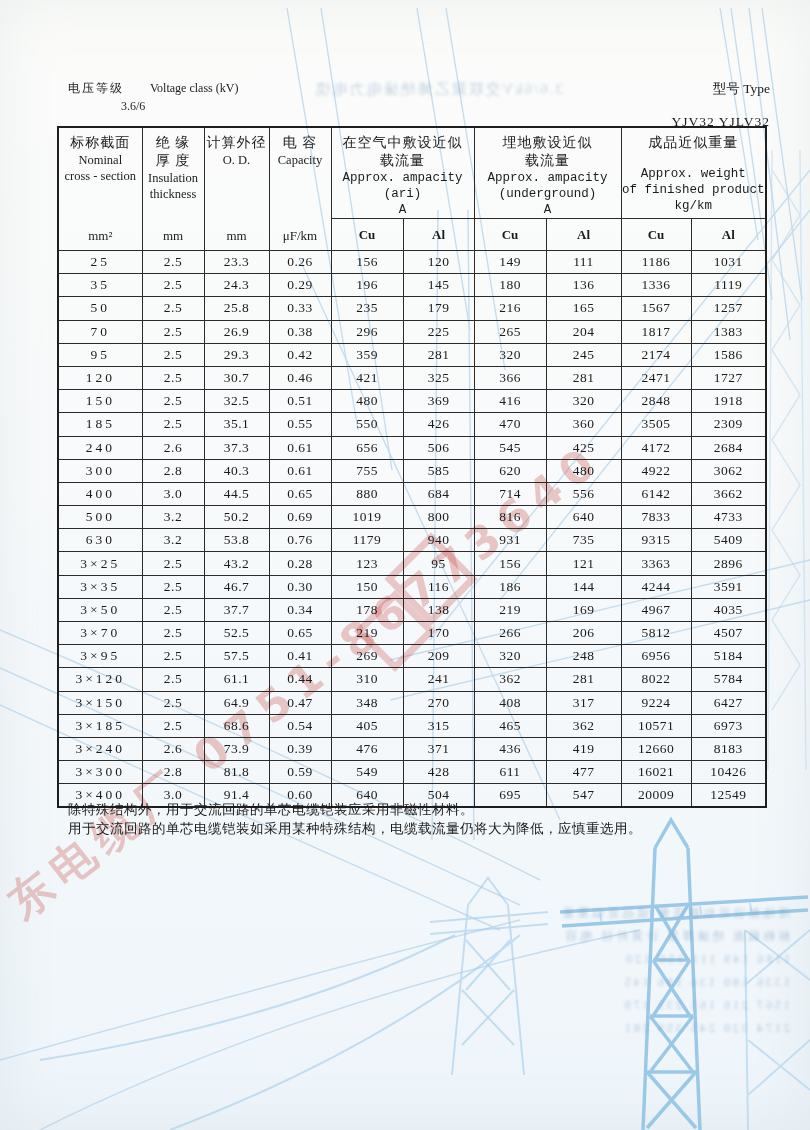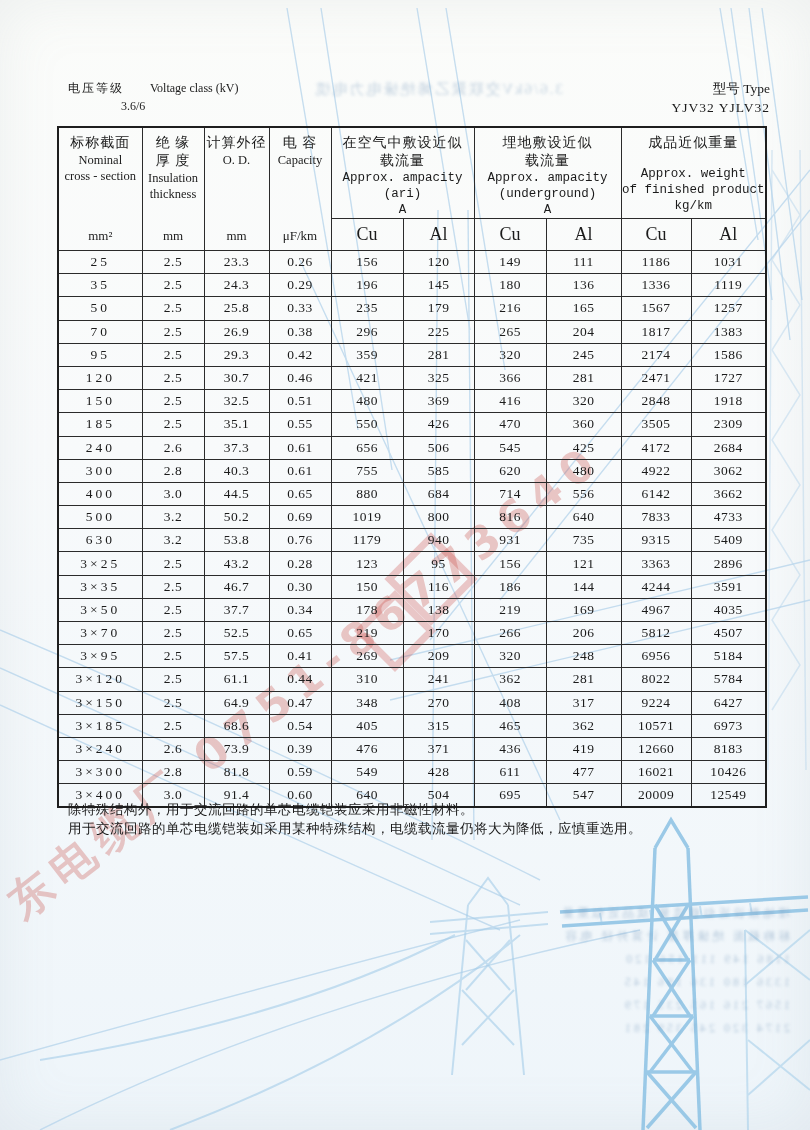--- a/index.html
+++ b/index.html
@@ -42,37 +42,37 @@
     transform:rotate(45deg);
   }
   .wm-diamond.d1{left:398px;top:546px;width:52px;height:52px;}
   .wm-diamond.d2{left:366px;top:602px;width:44px;height:44px;}
   
   .hdr-left{position:absolute;left:68px;top:80px;z-index:2;font-size:12px;}
   .hdr-left .line1 .zh-lbl{letter-spacing:2px;}
   .hdr-left .line1 .en-lbl{margin-left:26px;}
   .hdr-left .line2{margin-left:53px;margin-top:2px;}
   .hdr-right{position:absolute;left:630px;top:80px;width:140px;z-index:2;font-size:13.5px;text-align:right;}
-  .hdr-right .type-value{margin-top:2px;letter-spacing:1px;}
+  .hdr-right .type-value{margin-top:16px;letter-spacing:1px;}
   
   table.spec{
     position:absolute;left:57px;top:126px;width:708px;z-index:2;
     border-collapse:collapse;table-layout:fixed;
     border:2px solid #1e1e1e;
     font-size:13.5px;color:var(--text-ink);
   }
   table.spec th,table.spec td{border:1px solid var(--table-ink);padding:0;}
   thead th{font-weight:normal;vertical-align:top;background:transparent;}
   .hc{height:122px;}
   .hc .cellflex{display:flex;flex-direction:column;align-items:center;height:122px;box-sizing:border-box;padding-top:6px;}
   .zh{font-size:14px;letter-spacing:1px;line-height:18px;}
   .en{font-size:12.5px;line-height:16px;}
   .unit{margin-top:auto;padding-bottom:6px;font-size:13px;}
   .hg .cellflex{display:flex;flex-direction:column;align-items:center;padding-top:6px;font-family:Liberation Mono, monospace;}
-  .subrow th{height:31px;font-size:18px;vertical-align:middle;}
+  .subrow th{height:31px;font-size:13px;vertical-align:middle;font-weight:bold;}
   tbody td{height:23.2px;text-align:center;vertical-align:middle;letter-spacing:.5px;box-sizing:border-box;}
   tbody td.c-size{letter-spacing:3px;}
   
   .notes{position:absolute;left:68px;top:800px;z-index:2;font-size:13.5px;line-height:19px;letter-spacing:.5px;}
 </style>
 </head>
 <body>
 
 <div class="page">
 

